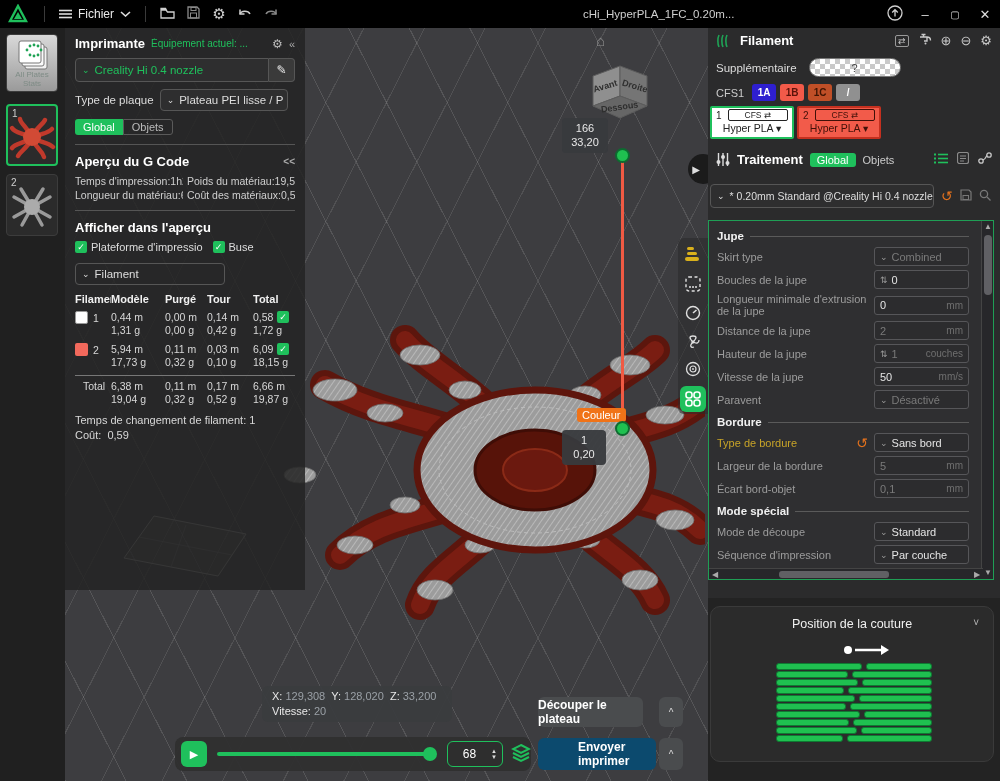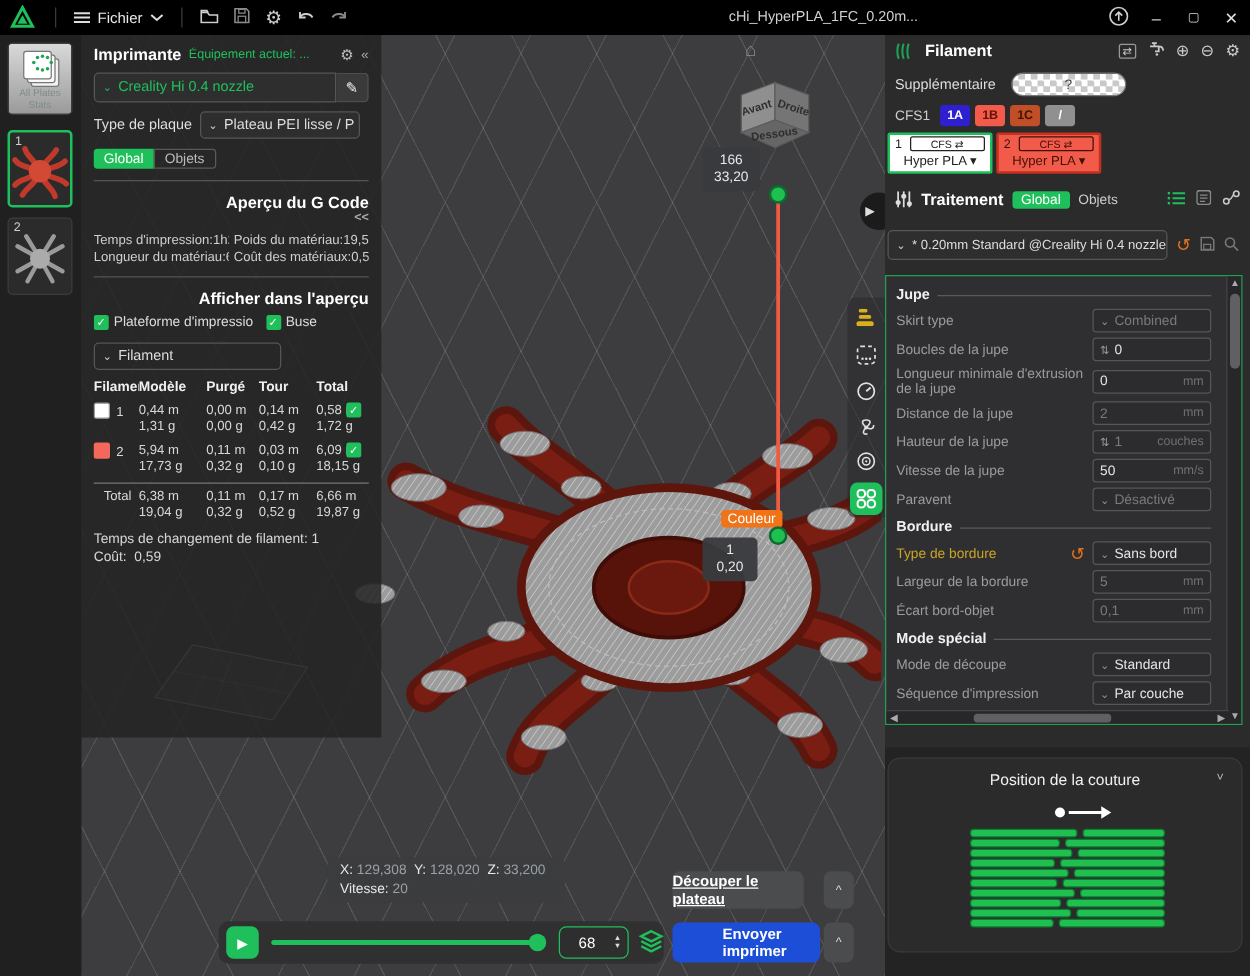--- a/index.html
+++ b/index.html
@@ -69,24 +69,24 @@
   .playbtn { position:absolute; left:6px; top:4px; width:26px; height:26px; background:#1fc05c; border-radius:6px;
     color:#fff; font-size:11px; display:flex; align-items:center; justify-content:center; }
   .track { position:absolute; left:42px; top:15px; width:212px; height:4px; background:#1fc05c; border-radius:2px; }
   .knob { position:absolute; left:248px; top:10px; width:14px; height:14px; border-radius:50%; background:#1fc05c; }
   .layerbox { position:absolute; left:272px; top:4px; width:56px; height:26px; border:1.5px solid #1fc05c; border-radius:6px;
     background:#2e2e2e; color:#fff; font-size:12px; display:flex; align-items:center;justify-content:space-between; }
   .layerbox .val { flex:1; text-align:center; }
   .stepper { display:flex; flex-direction:column; font-size:6px; color:#ddd; line-height:6px; padding-right:5px; }
   .layers-ico { position:absolute; left:336px; top:6px; }
   .btn-slice { position:absolute; left:473px; top:669px; width:105px; height:30px; background:#4a4c4e; border-radius:6px;
-    color:#fff; font-weight:bold; font-size:12px; display:flex; align-items:center; justify-content:center;text-decoration:underline; }
+    color:#fff; font-weight:bold; font-size:12px; display:flex; align-items:center; justify-content:center; }
   .btn-slice-caret { position:absolute; left:594px; top:669px; width:24px; height:30px; background:#4a4c4e; border-radius:6px;
     color:#ddd; font-size:10px; display:flex; align-items:center; justify-content:center; }
-  .btn-print { position:absolute; left:473px; top:710px; width:118px; height:32px; background:#1d4ed8; border-radius:6px;
+  .btn-print { position:absolute; left:473px; top:710px; width:118px; height:32px; background:#0c4a6e; border-radius:6px;
     color:#fff; font-weight:bold; font-size:12px; display:flex; align-items:center; justify-content:center;padding-left:40px; }
   .btn-print-caret { position:absolute; left:594px; top:710px; width:24px; height:32px; background:#4a4c4e; border-radius:6px;
     color:#ddd; font-size:10px; display:flex; align-items:center; justify-content:center; }
 
   
   .lpanel { position:absolute; left:65px; top:28px; width:240px; height:562px; background:rgba(36,36,36,.86);
     z-index:10; padding:8px 10px; color:#ddd; }
   .lp-head { display:flex; align-items:center; gap:6px; }
   .lp-title { font-size:13px; font-weight:bold; color:#fff; }
   .lp-sub { font-size:10px; color:#1fc05c; flex:1; white-space:nowrap; overflow:hidden; }
@@ -97,21 +97,21 @@
   .printer-row { display:flex; margin-top:7px; }
   .printer-sel { flex:1; color:#1fc05c; border-radius:4px 0 0 4px; }
   .pencil { width:26px; height:24px; background:#3a3a3a; border:1px solid #565656; border-left:none;
     border-radius:0 4px 4px 0; color:#eee; font-size:12px; display:flex; align-items:center; justify-content:center; }
   .plate-row { display:flex; align-items:center; gap:6px; margin-top:7px; font-size:11.5px; }
   .plate-sel { width:128px; height:22px; white-space:nowrap; overflow:hidden; }
   .seg { display:flex; margin-top:8px; }
   .seg .on { background:#1fc05c; color:#fff; font-size:11px; padding:2px 8px; border-radius:3px 0 0 3px; }
   .seg .off { border:1px solid #5a5a5a; color:#bbb; font-size:11px; padding:1px 8px; border-radius:0 3px 3px 0; }
   .divider { height:1px; background:#555; margin:9px 0; }
-  .sec-title { font-size:13px; font-weight:bold; color:#fff; display:flex; justify-content:space-between; align-items:flex-end;flex-direction:column; }
+  .sec-title { font-size:13px; font-weight:bold; color:#fff; display:flex; justify-content:space-between; align-items:center; }
   .gstats { display:grid; grid-template-columns:1fr 1fr; gap:2px 4px; margin-top:6px; }
   .stat { font-size:10.5px; color:#cfcfcf; white-space:nowrap; overflow:hidden; }
   .chk-row { display:flex; gap:10px; margin-top:6px; font-size:11px; color:#ddd; }
   .chk { display:flex; align-items:center; gap:4px; white-space:nowrap; overflow:hidden; }
   .box { width:12px; height:12px; background:#1fc05c; border-radius:2px; color:#fff; font-size:9px;
     display:flex; align-items:center; justify-content:center; flex:none; }
   .pills { display:flex; gap:8px; margin-top:10px; }
   .pill-on { background:#1fc05c; color:#fff; font-weight:bold; font-size:12px; border-radius:14px; padding:5px 12px; white-space:nowrap; overflow:hidden; max-width:108px; }
   .pill-off { border:1.5px solid #e8e8e8; color:#fff; font-weight:bold; font-size:12px; border-radius:14px; padding:4px 14px; }
   .fil-sel { width:150px; height:22px; margin-top:10px; background:transparent; }

